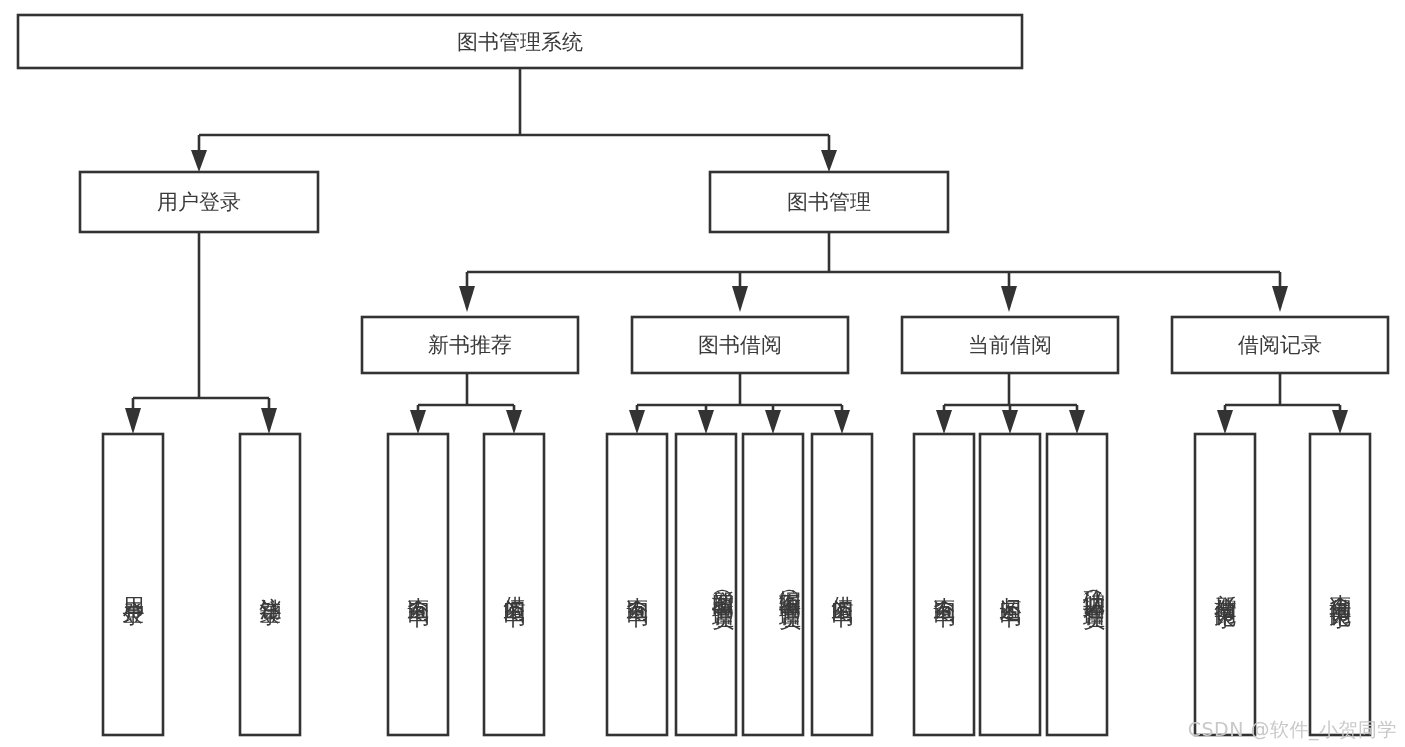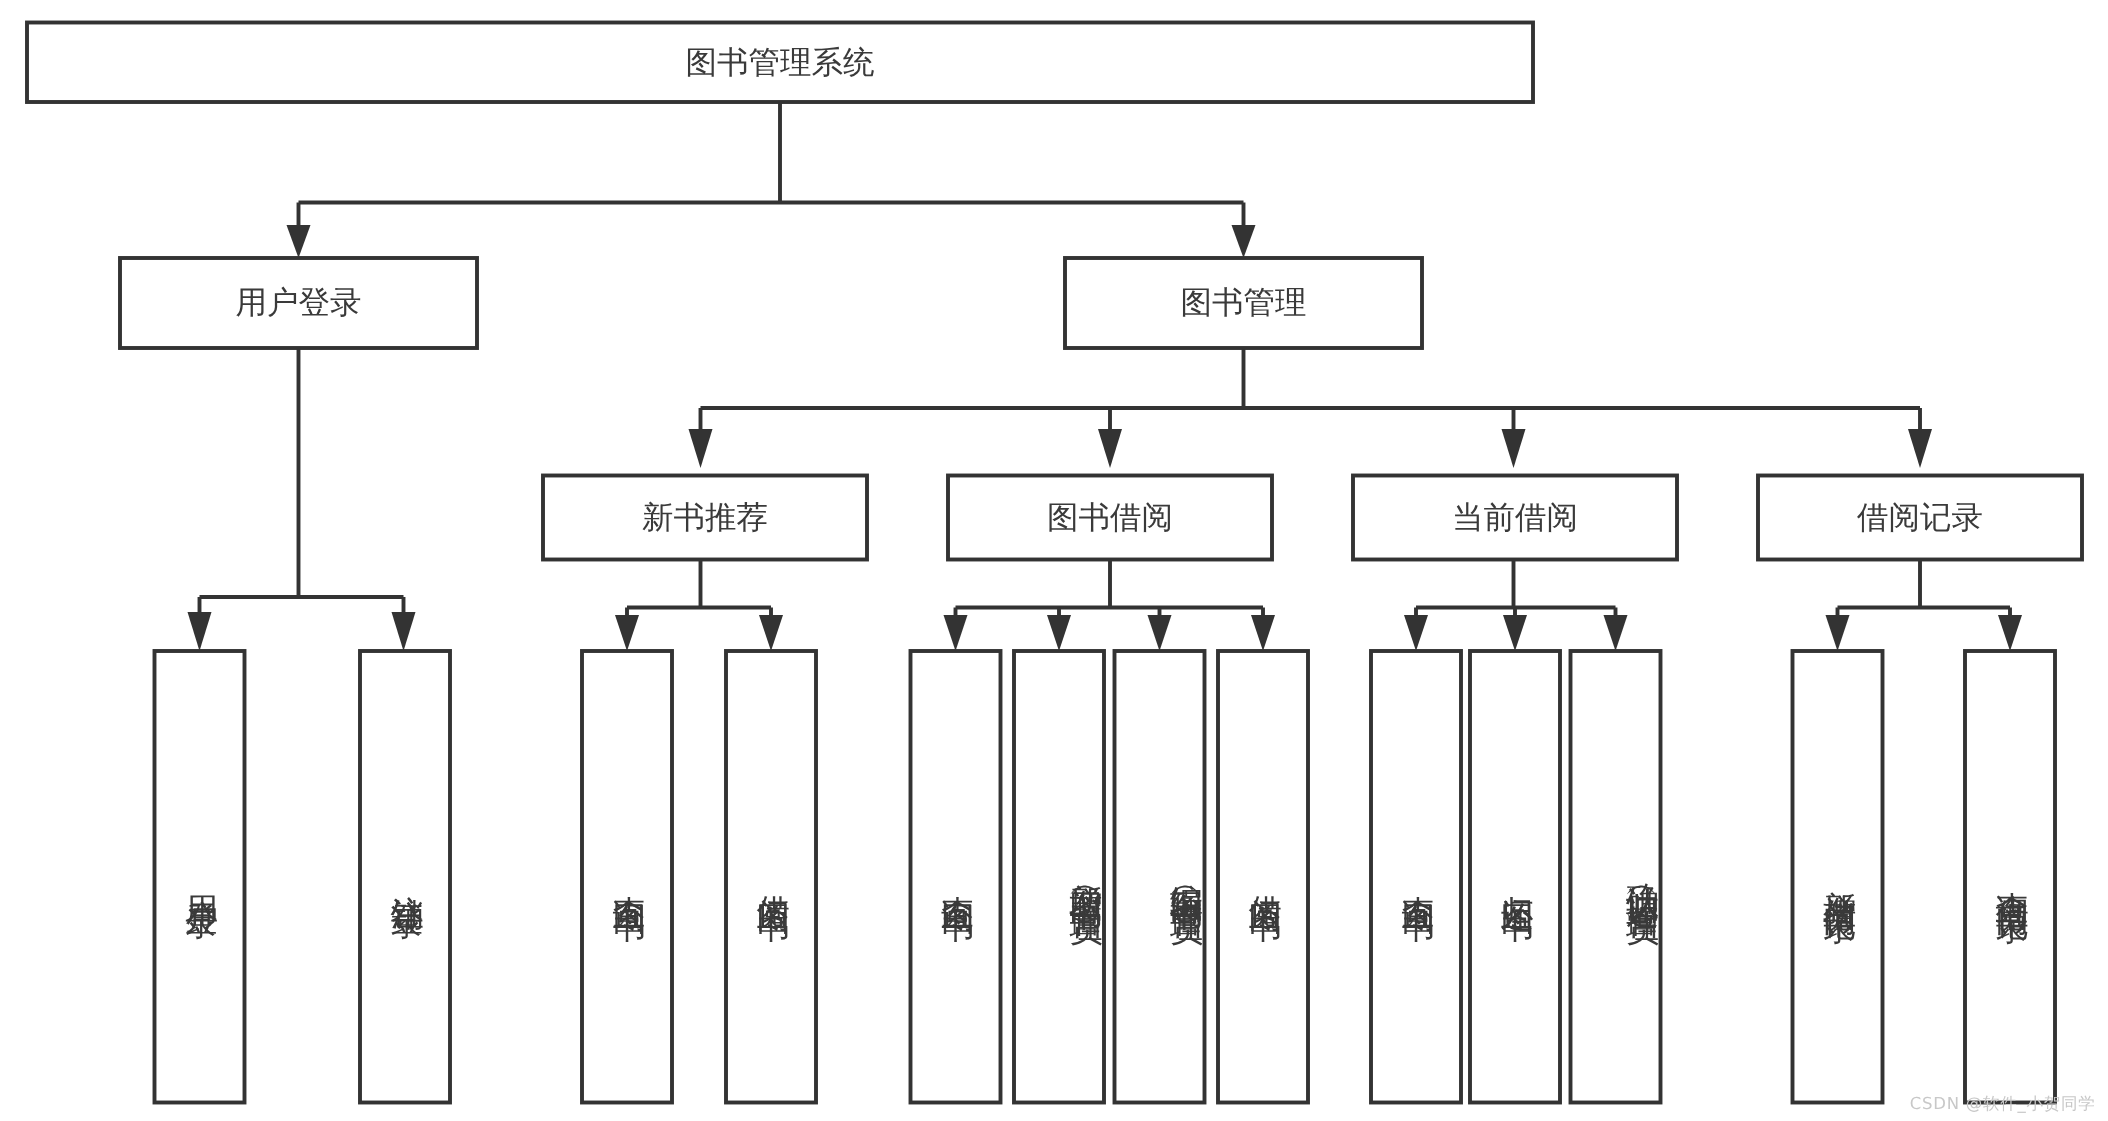--- a/index.html
+++ b/index.html
@@ -48,21 +48,21 @@
     font-size: 21px;
     text-anchor: middle;
     dominant-baseline: middle;
   }
   .watermark {
     position: absolute;
     right: 8px;
     bottom: 4px;
     color: #c8c8c8;
     font-family: "DejaVu Sans", "Liberation Sans", sans-serif;
-    font-size: 11px;
+    font-size: 19px;
     letter-spacing: 0.5px;
     white-space: nowrap;
     user-select: none;
   }
 </style>
 </head>
 <body>
 
 <div id="diagram-root">
 

